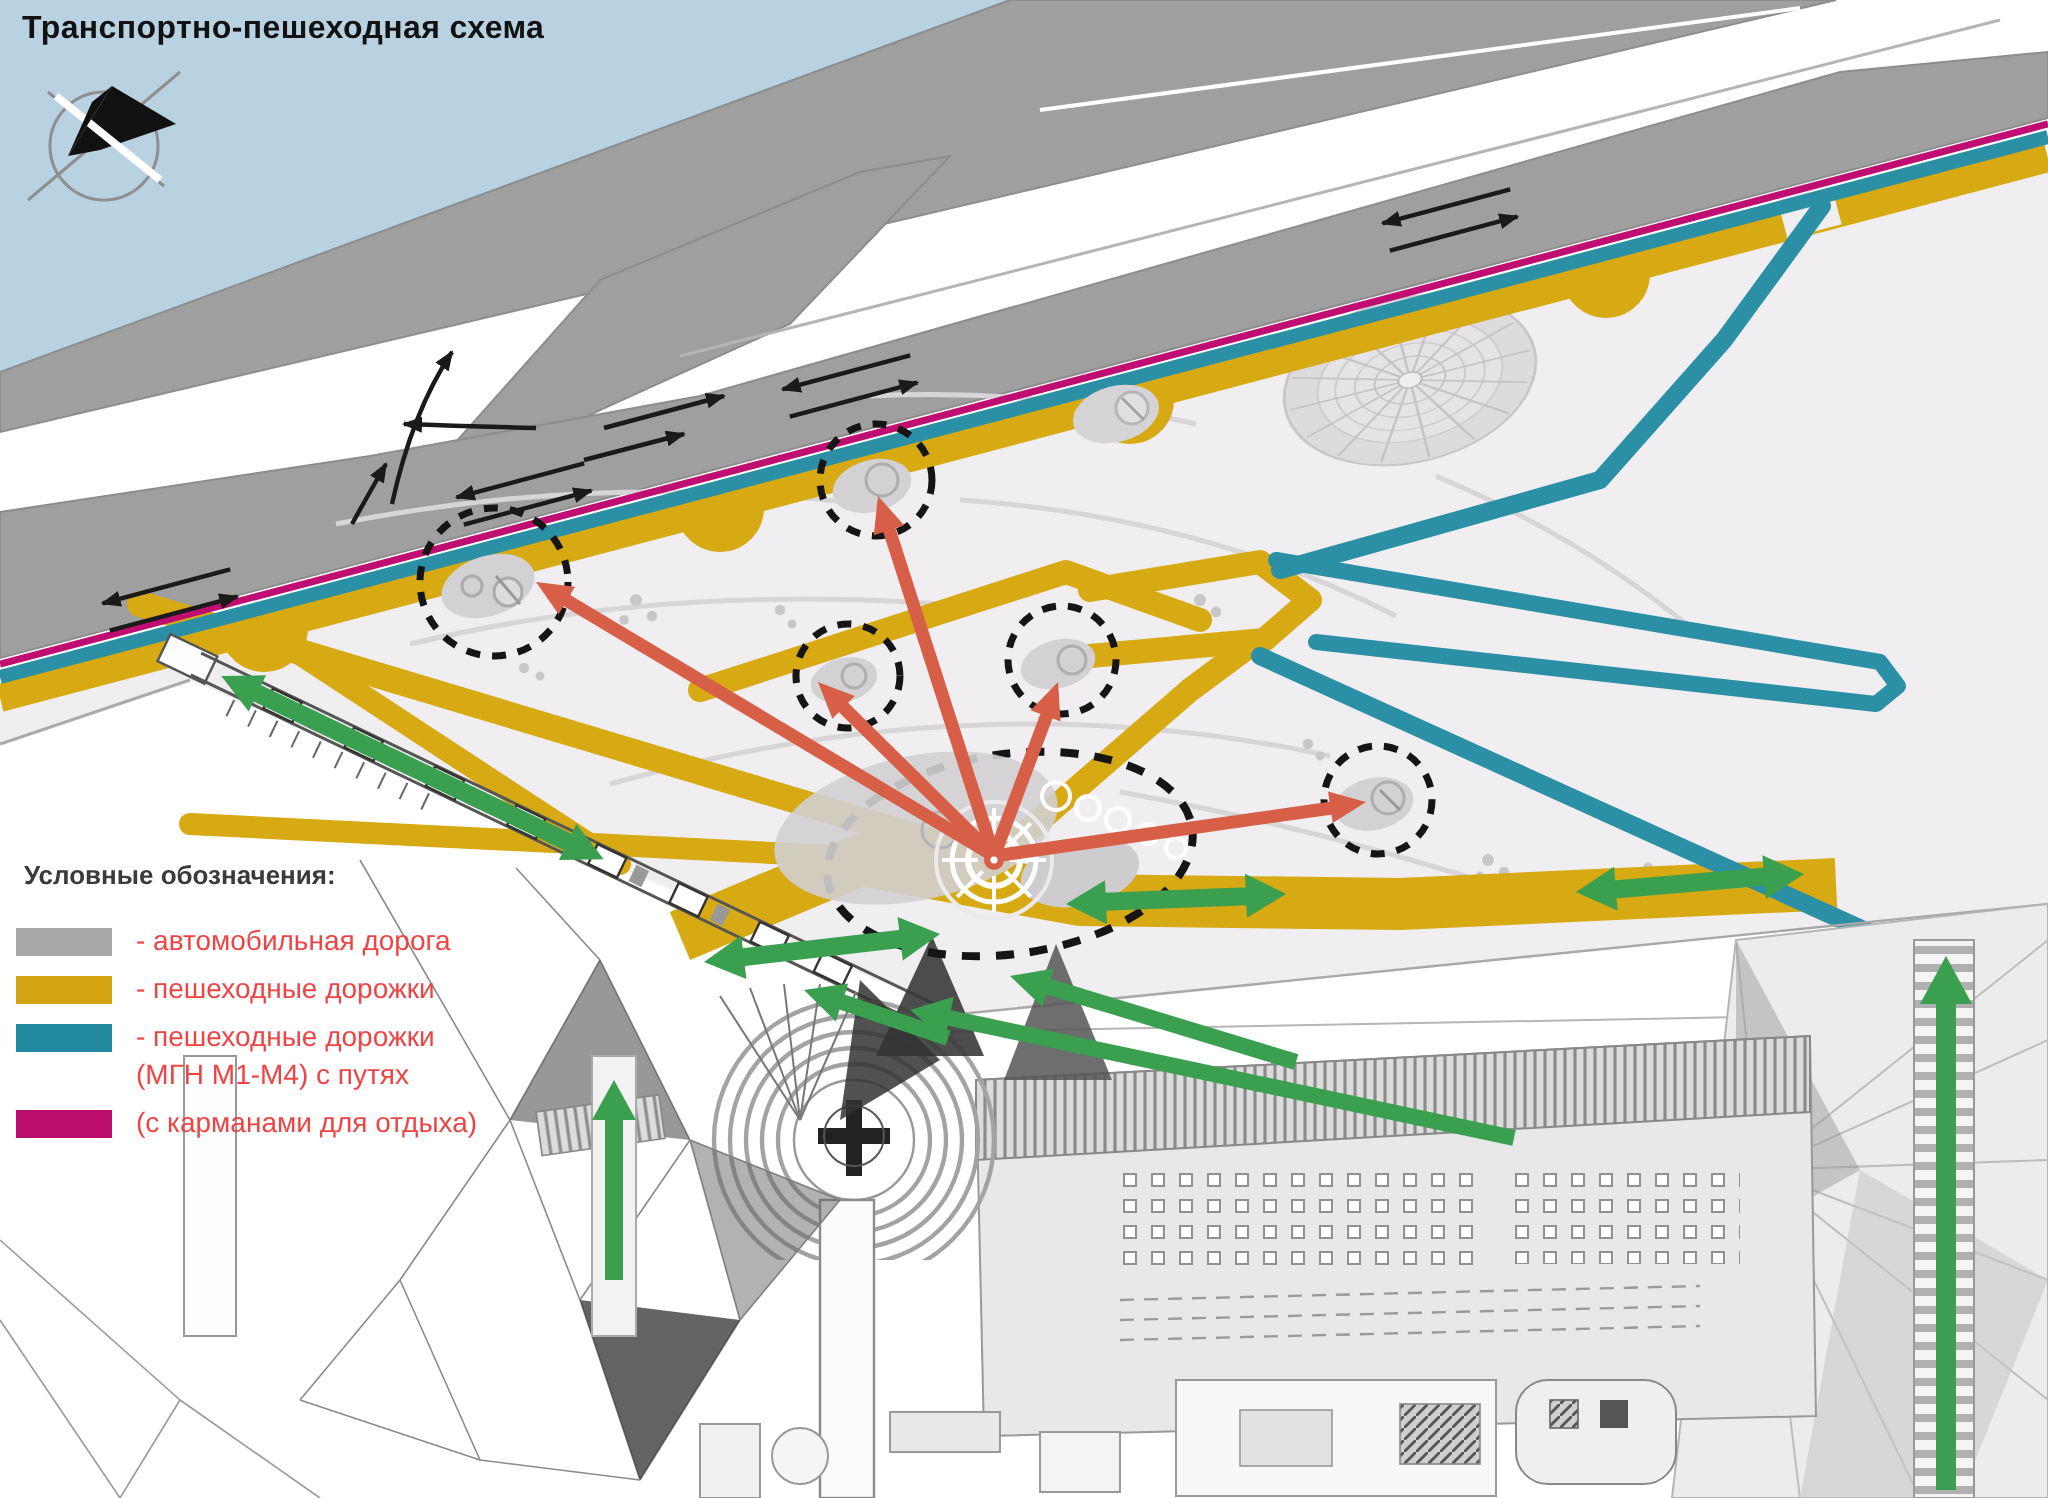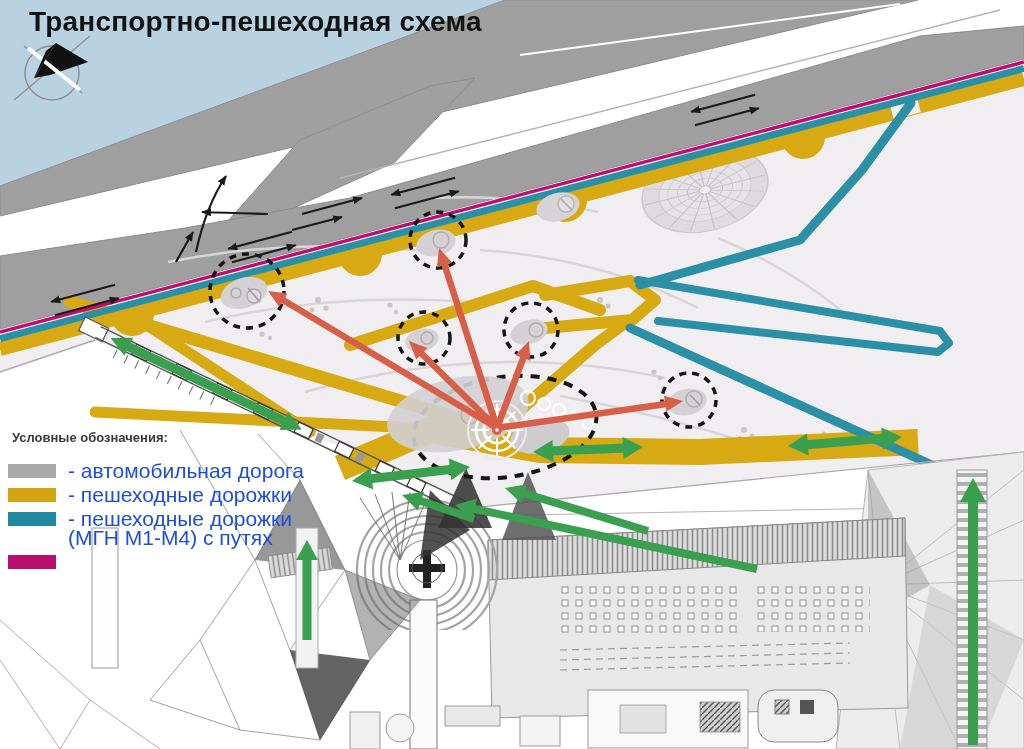--- a/index.html
+++ b/index.html
@@ -1,26 +1,26 @@
 <!DOCTYPE html>
 <html><head>
 <meta charset="utf-8">
 <style>
   html,body{margin:0;padding:0;background:#fff;}
   body{width:1024px;height:749px;position:relative;overflow:hidden;
        font-family:"Liberation Sans", sans-serif;}
   .stage{position:absolute;left:0;top:0;width:1024px;height:749px;}
   svg{display:block}
-  .page-title{position:absolute;left:29px;top:6px;font-size:28px;font-weight:700;
+  .page-title{position:absolute;left:11px;top:6px;font-size:16px;font-weight:700;
       color:#121212;letter-spacing:.2px;}
   .legend{position:absolute;left:8px;top:430px;width:290px;}
   .legend-heading{font-size:13px;font-weight:600;color:#3a3a3a;margin:0 0 16px 4px;}
   .legend-item{display:flex;align-items:flex-start;margin:0 0 5px 0;}
   .legend-item .sw{flex:0 0 auto;margin:3px 12px 0 0;}
-  .legend-lines{font-size:21px;line-height:19px;color:#1d4ed8;}
+  .legend-lines{font-size:14px;line-height:19px;color:#ef4444;}
   .legend-lines div{white-space:nowrap;}
 </style>
 </head>
 <body>
 
 <div class="stage">
 <svg width="1024" height="749" viewBox="0 0 1024 749">
   <defs>
     <marker id="mA" markerUnits="userSpaceOnUse" markerWidth="11" markerHeight="9" refX="9" refY="4" orient="auto">
       <path d="M0,0 L10,4 L0,8 Z" fill="#1a1a1a"></path>
@@ -450,16 +450,17 @@
         <div>- пешеходные дорожки</div>
         <div>(МГН М1-М4) с путях</div>
       </div>
     </div>
 
     <div class="legend-item" style="margin-top:4px">
       <svg class="sw" width="48" height="14">
         <rect width="48" height="14" fill="#bb0d6e"></rect>
       </svg>
       <div class="legend-lines">
+        <div>(с карманами для отдыха)</div>
       </div>
     </div>
   </div>
 </div>
 
 </body></html>

